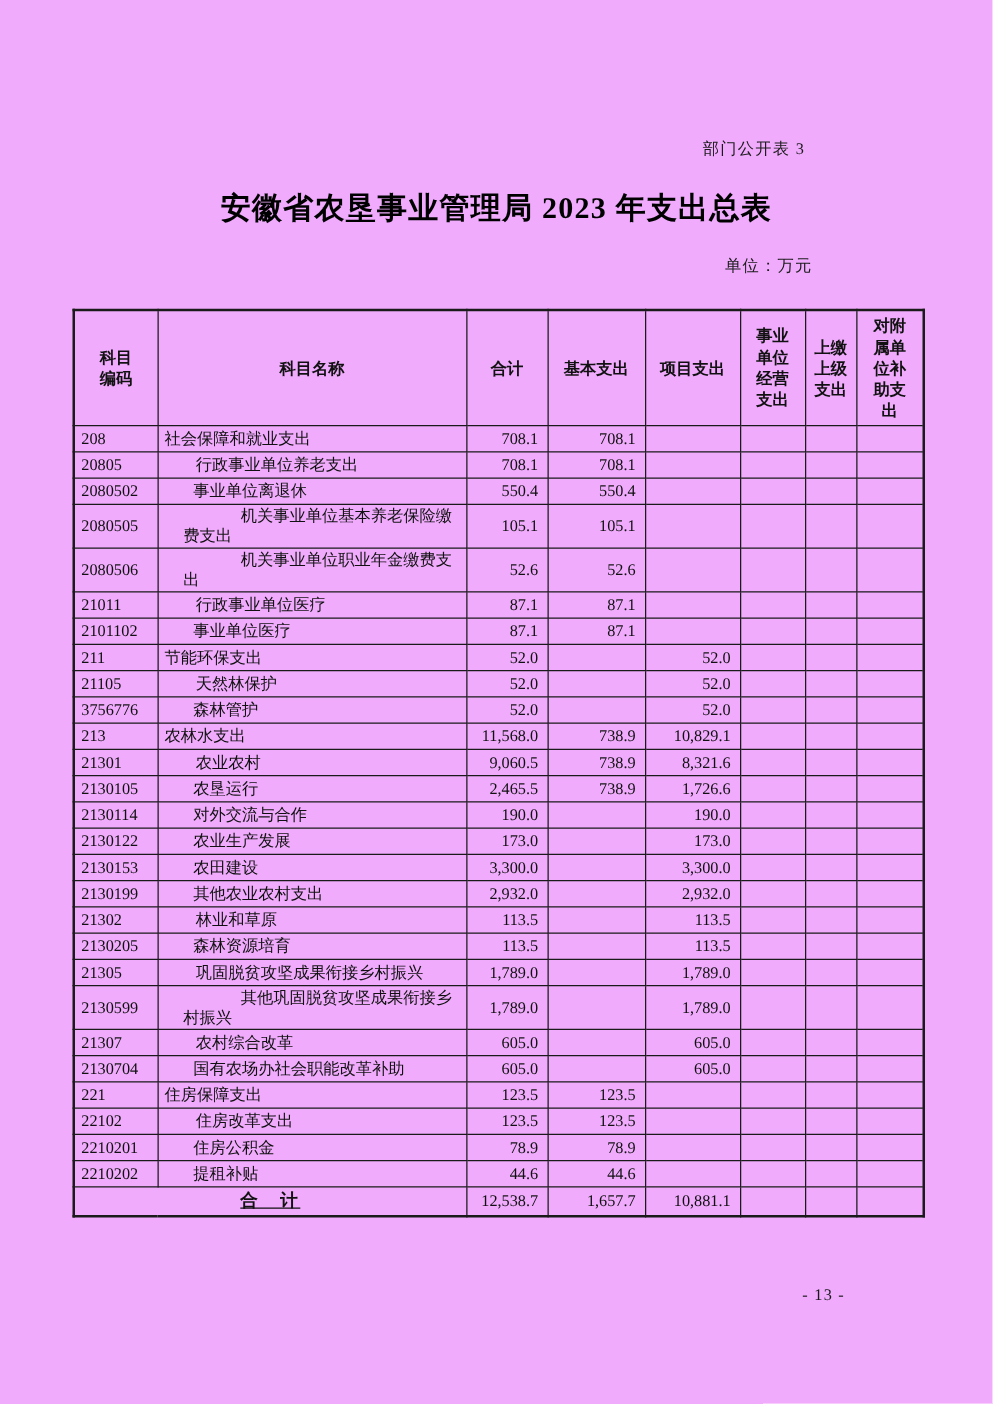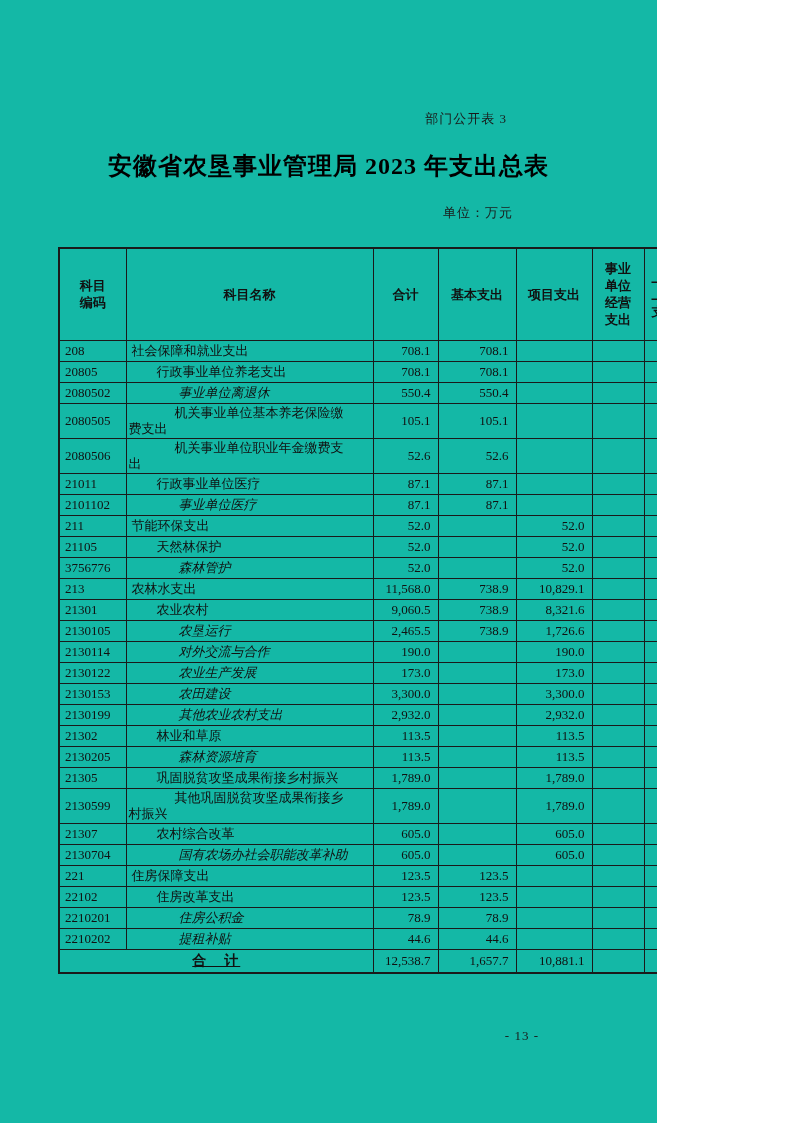--- a/index.html
+++ b/index.html
@@ -4,23 +4,23 @@
 <style>
   html, body {
     margin: 0;
     padding: 0;
     background: #ffffff;
     font-family: "Liberation Serif", "DejaVu Serif", serif;
     color: #111111;
   }
   .page {
     position: relative;
-    width: 657px;
+    width: 794px;
     height: 1123px;
-    background: #14b8a6;
+    background: #f0abfc;
     overflow: hidden;
   }
   .doc-label {
     position: absolute;
     top: 110px;
     right: 150px;
     font-size: 13px;
     letter-spacing: 1px;
     color: #1a1a1a;
   }
@@ -81,22 +81,22 @@
   td.cell-name {
     text-align: left;
     vertical-align: middle;
     line-height: 16px;
     white-space: pre-line;
     padding-top: 1px;
     padding-bottom: 1px;
   }
   td.cell-name.ind-0 { padding-left: 5px; margin-top: 44px; }
   td.cell-name.ind-1 { padding-left: 30px; }
-  td.cell-name.ind-2 { padding-left: 52px; font-style: italic; }
-  td.cell-name.wrap  { padding-left: 2px; text-indent: 46px; }
+  td.cell-name.ind-2 { padding-left: 28px; }
+  td.cell-name.wrap  { padding-left: 20px; text-indent: 46px; }
   td.cell-num {
     text-align: right;
     vertical-align: middle;
     padding: 1px 7px 1px 1px;
     line-height: 16px;
   }
   tr.total-row { height: 24px; }
   tr.total-row td.cell-total-label {
     text-align: center;
     vertical-align: middle;

